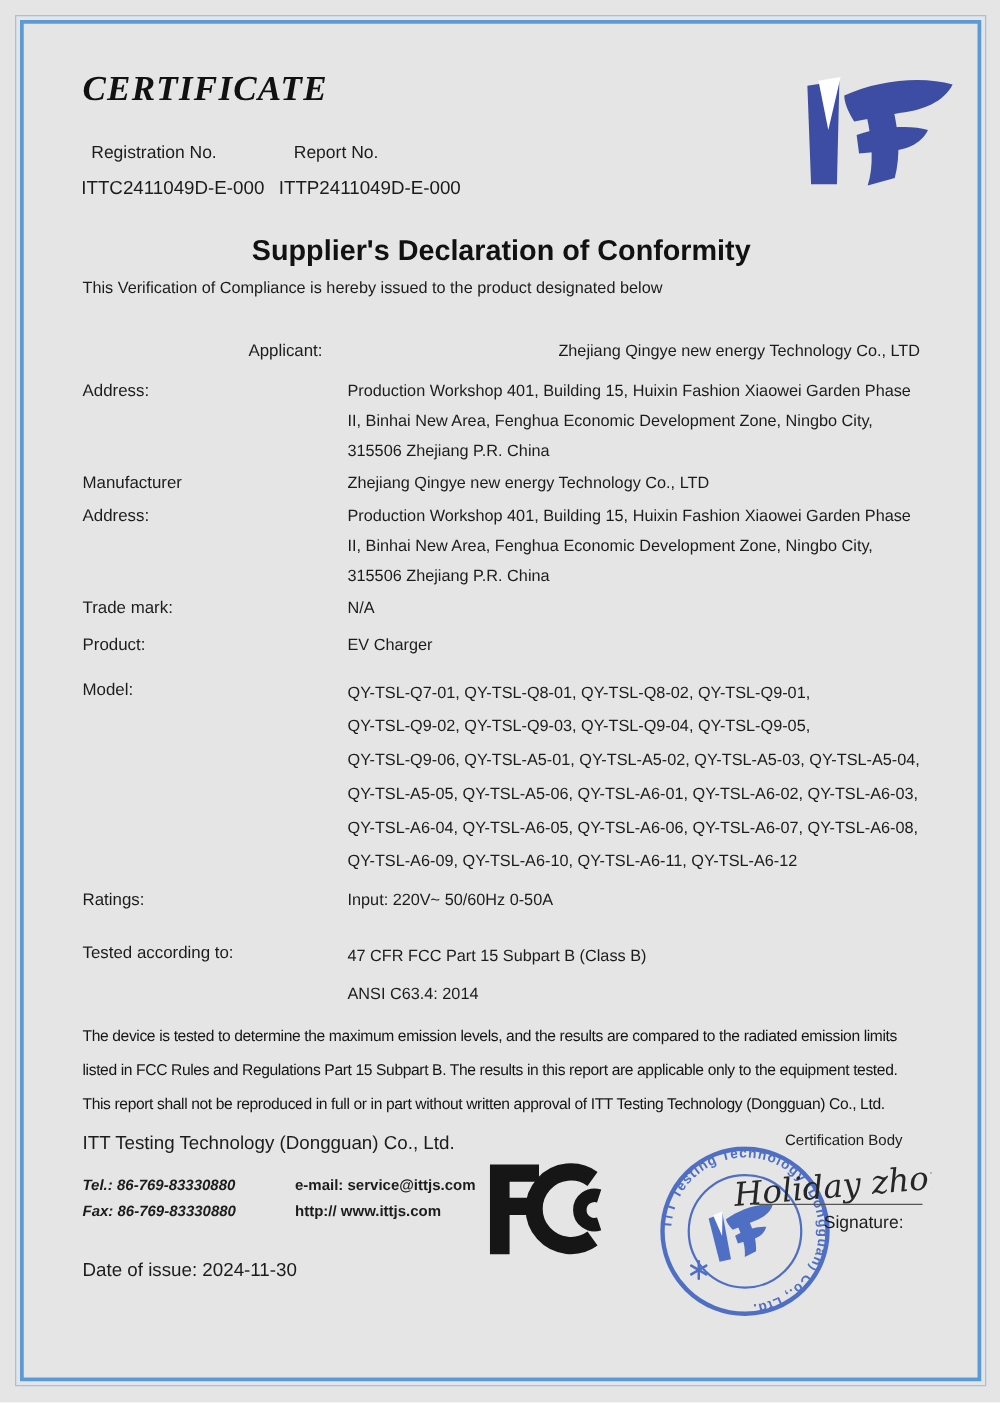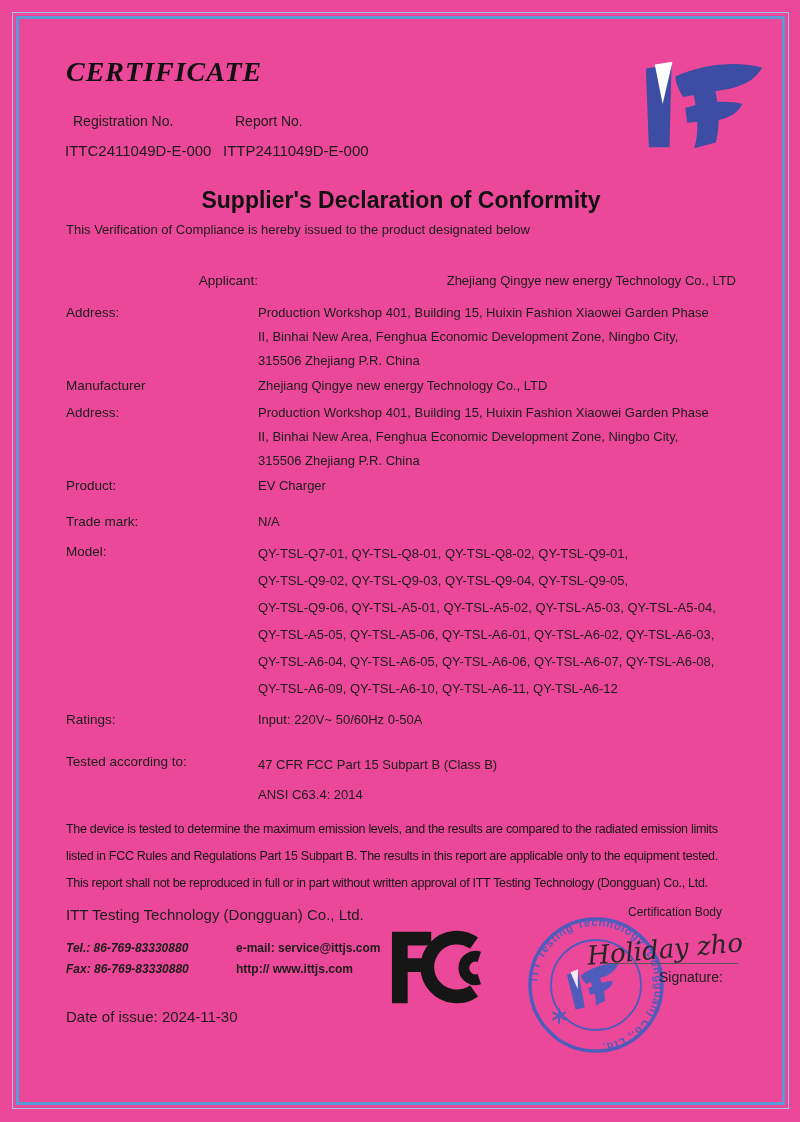--- a/index.html
+++ b/index.html
@@ -1,16 +1,16 @@
 <!DOCTYPE html>
 <html><head>
 <meta charset="utf-8">
 <style>
   html,body{margin:0;padding:0;background:#ffffff;}
-  .page{position:relative;width:800px;height:1122px;background:#ec4899;overflow:hidden;
+  .page{position:relative;width:800px;height:1122px;background:#e5e5e5;overflow:hidden;
         font-family:"Liberation Sans", sans-serif;color:#1c1c1c;}
   
   .frame-outer{position:absolute;left:12px;top:12px;right:11px;bottom:13px;
                border:1px solid #9cc4e8;pointer-events:none;}
   .frame-inner{position:absolute;left:16px;top:16px;right:15px;bottom:17px;
                border:3px solid #5b9ad5;pointer-events:none;}
   .content{position:absolute;left:0;top:0;right:0;bottom:0;padding:0 64px 0 66px;}
 
   .brand-title{margin-top:54px;font-family:"Liberation Serif", serif;
                font-size:28px;font-weight:bold;font-style:italic;line-height:36px;
@@ -23,21 +23,21 @@
   .pos-reg-label{left:7px;}  .pos-report-label{left:169px;}
   .pos-reg-no{left:-1px;}    .pos-report-no{left:157px;}
 
   .doc-title{margin-top:12px;text-align:center;font-size:23px;font-weight:bold;line-height:24px;color:#111;}
   .doc-subtitle{margin-top:9px;text-align:left;font-size:13px;line-height:18px;}
 
   .fields{margin-top:30px;}
   .field-row{display:flex;margin-bottom:6px;}
   .field-label{width:192px;flex:0 0 192px;font-size:13.5px;line-height:24px;}
   .field-value{flex:1;font-size:13px;}
-  .value-line{line-height:24px;white-space:nowrap;}
+  .value-line{line-height:24px;white-space:nowrap;margin-left:20px;}
   .row-applicant{margin-bottom:8px;text-align:right;}
   .row-applicant-address{margin-bottom:1px;}
   .row-manufacturer{margin-bottom:3px;}
   .row-manufacturer-address{margin-bottom:1px;}
   .row-product{margin-bottom:12px;}
   .row-trademark{margin-bottom:6px;}
   .row-model{margin-bottom:6px;}
   .row-model .value-line{line-height:27px;}
   .row-ratings{margin-bottom:18px;}
   .row-tested .value-line{line-height:30px;}
@@ -116,30 +116,30 @@
           </div>
         </div>
         <div class="field-row row-manufacturer-address">
           <div class="field-label">Address:</div>
           <div class="field-value">
             <div class="value-line">Production Workshop 401, Building 15, Huixin Fashion Xiaowei Garden Phase</div>
             <div class="value-line">II, Binhai New Area, Fenghua Economic Development Zone, Ningbo City,</div>
             <div class="value-line">315506 Zhejiang P.R. China</div>
           </div>
         </div>
+        <div class="field-row row-trademark">
+          <div class="field-label">Trade mark:</div>
+          <div class="field-value">
+            <div class="value-line">N/A</div>
+          </div>
+        </div>
         <div class="field-row row-product">
           <div class="field-label">Product:</div>
           <div class="field-value">
             <div class="value-line">EV Charger</div>
-          </div>
-        </div>
-        <div class="field-row row-trademark">
-          <div class="field-label">Trade mark:</div>
-          <div class="field-value">
-            <div class="value-line">N/A</div>
           </div>
         </div>
         <div class="field-row row-model">
           <div class="field-label">Model:</div>
           <div class="field-value">
             <div class="value-line">QY-TSL-Q7-01, QY-TSL-Q8-01, QY-TSL-Q8-02, QY-TSL-Q9-01,</div>
             <div class="value-line">QY-TSL-Q9-02, QY-TSL-Q9-03, QY-TSL-Q9-04, QY-TSL-Q9-05,</div>
             <div class="value-line">QY-TSL-Q9-06, QY-TSL-A5-01, QY-TSL-A5-02, QY-TSL-A5-03, QY-TSL-A5-04,</div>
             <div class="value-line">QY-TSL-A5-05, QY-TSL-A5-06, QY-TSL-A6-01, QY-TSL-A6-02, QY-TSL-A6-03,</div>
             <div class="value-line">QY-TSL-A6-04, QY-TSL-A6-05, QY-TSL-A6-06, QY-TSL-A6-07, QY-TSL-A6-08,</div>

